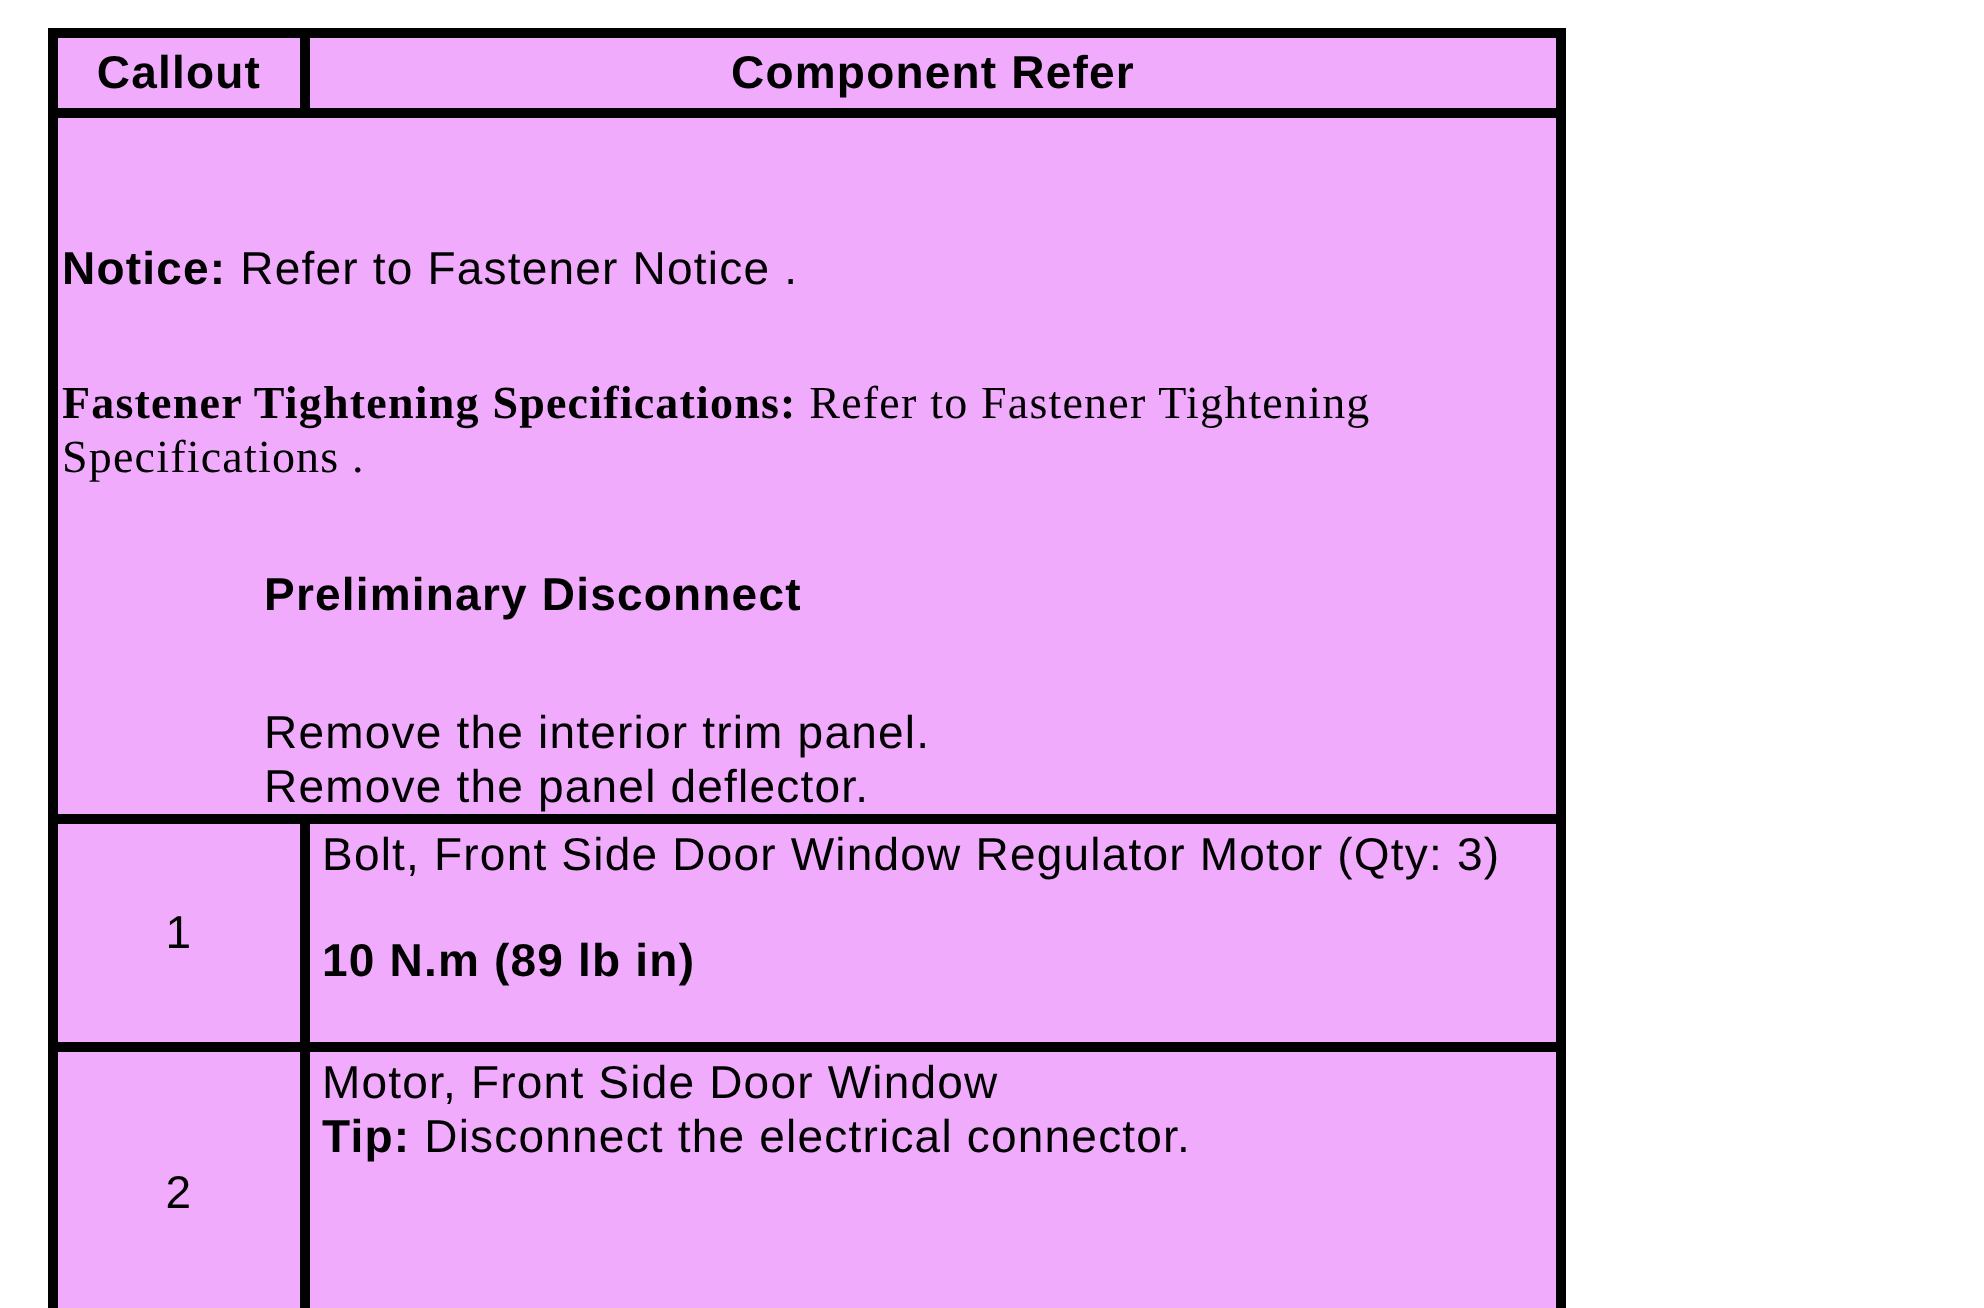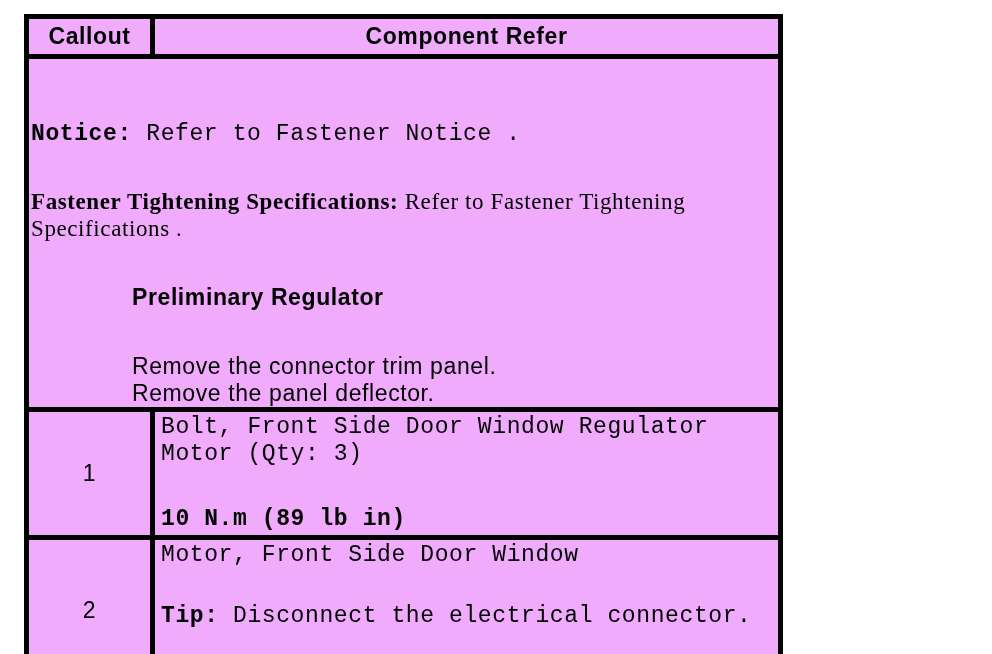--- a/index.html
+++ b/index.html
@@ -42,39 +42,38 @@
   }
   td.bigcell {
     height: 326px;
     vertical-align: top;
     padding: 0 2px;
   }
   td.bigcell p, td.bigcell .steps {
     margin: 0;
     padding: 0;
   }
-  .p-notice   { margin-top: 62px !important; font-family: Liberation Mono, monospace; }
+  .p-notice   { margin-top: 62px !important; }
   .p-fastener { margin-top: 40px !important; font-family: Liberation Serif, serif; }
   .p-prelim   { margin-top: 42px !important; margin-left: 101px !important; font-weight: bold; }
   .steps      { margin-top: 42px !important; margin-left: 101px !important; }
   .b { font-weight: bold; }
   td.num {
     text-align: center;
     vertical-align: middle;
     padding: 0;
   }
   tr.item-row-1 td { height: 105px; }
   tr.item-row-2 td { height: 137px; }
   td.comp {
     vertical-align: top;
     padding: 2px 6px;
-    font-family: Liberation Mono, monospace;
   }
-  td.comp .torque { margin-top: 38px; font-weight: bold; }
-  td.comp .tip    { margin-top: 34px; }
+  td.comp .torque { margin-top: 26px; font-weight: bold; }
+  td.comp .tip    { }
 </style>
 </head>
 <body>
 
 <table class="component-table">
   <colgroup>
     <col style="width:126px">
     <col>
   </colgroup>
   <tbody>
@@ -84,23 +83,23 @@
     </tr>
 
     <tr class="prelim-row">
       <td class="bigcell" colspan="2">
         <p class="p-notice">
           <span class="b">Notice:</span><span> Refer to Fastener Notice .</span>
         </p>
         <p class="p-fastener">
           <span class="b">Fastener Tightening Specifications:</span><span> Refer to Fastener Tightening Specifications .</span>
         </p>
-        <p class="p-prelim">Preliminary Regulator</p>
+        <p class="p-prelim">Preliminary Disconnect</p>
         <div class="steps">
-          <div>Remove the connector trim panel.</div>
+          <div>Remove the interior trim panel.</div>
           <div>Remove the panel deflector.</div>
         </div>
       </td>
     </tr>
 
     <tr class="item-row-1">
       <td class="num">1</td>
       <td class="comp">
         <div>Bolt, Front Side Door Window Regulator Motor (Qty: 3)</div>
         <div class="torque">10 N.m (89 lb in)</div>

